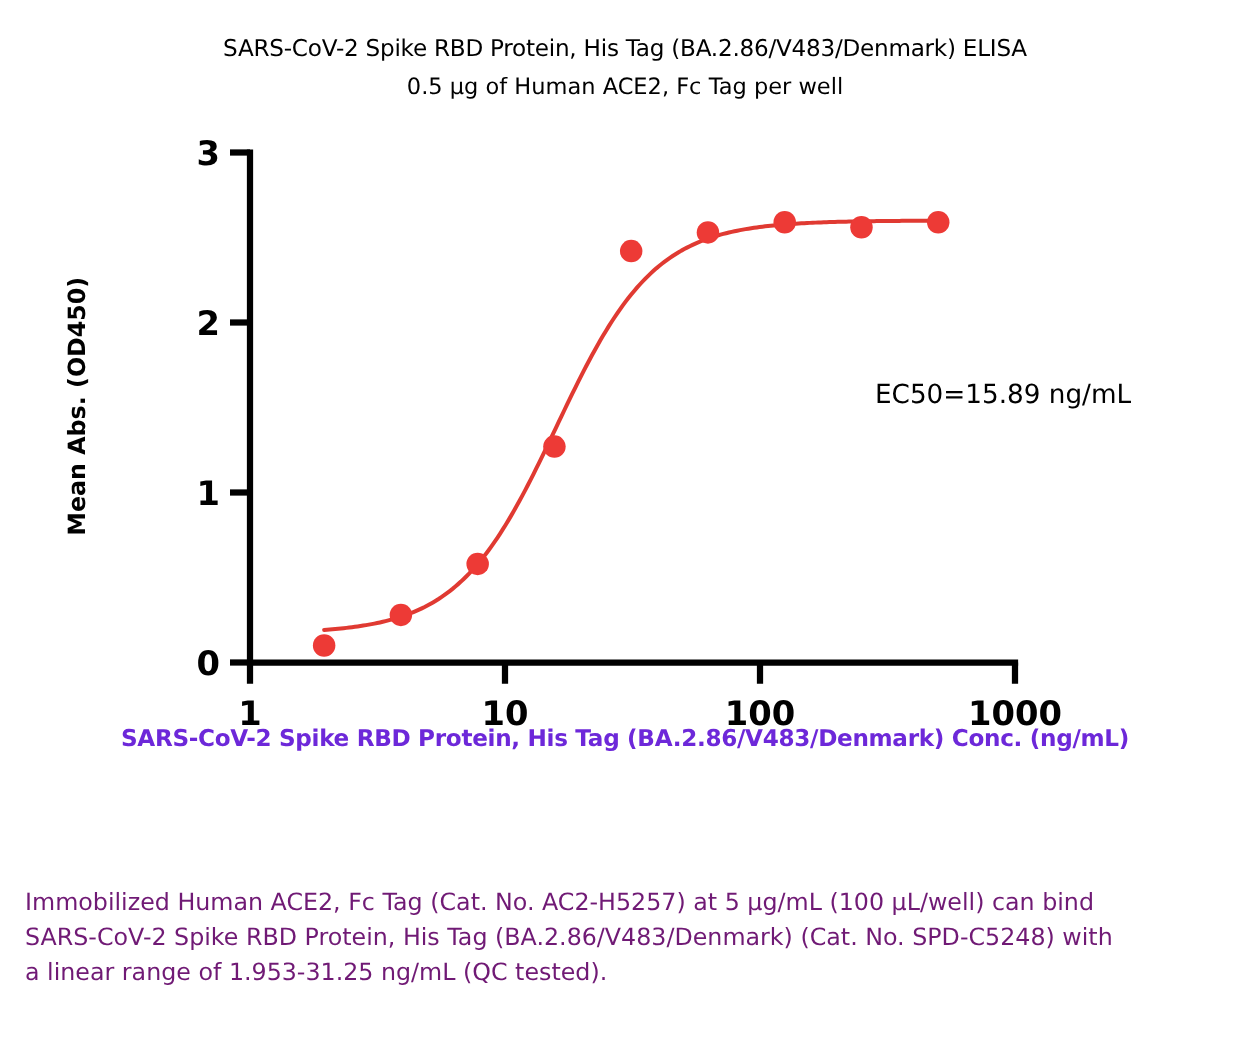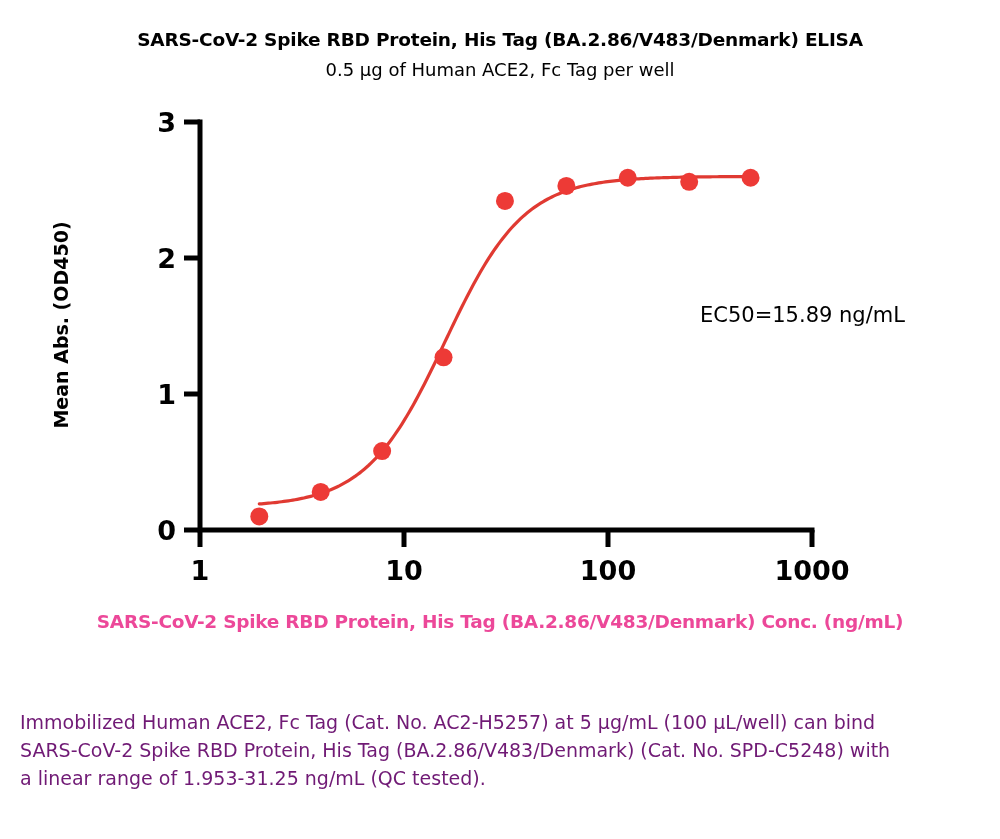--- a/index.html
+++ b/index.html
@@ -19,21 +19,21 @@
   
   .title-block {
     position: absolute;
     top: 28px;
     left: 0;
     width: 1000px;
     text-align: center;
   }
   .chart-title {
     font-size: 18.5px;
-    font-weight: bold;
+    font-weight: normal;
     letter-spacing: -0.2px;
     line-height: 1.25;
     color: #000;
   }
   .chart-subtitle {
     font-size: 18px;
     font-weight: normal;
     line-height: 1.3;
     margin-top: 7px;
     color: #000;
@@ -87,28 +87,28 @@
   .ec50-text {
     font-family: "DejaVu Sans", "Liberation Sans", sans-serif;
     font-size: 21px;
     font-weight: normal;
     fill: #000000;
   }
 
   
   .xaxis-title {
     position: absolute;
-    top: 611px;
+    top: 581px;
     left: 0;
     width: 1000px;
     text-align: center;
     font-size: 18.5px;
     font-weight: bold;
     letter-spacing: -0.25px;
-    color: #ec4899;
+    color: #6d28d9;
   }
 
   
   .description {
     position: absolute;
     top: 708px;
     left: 20px;
     width: 880px;
     font-size: 19px;
     line-height: 1.48;

